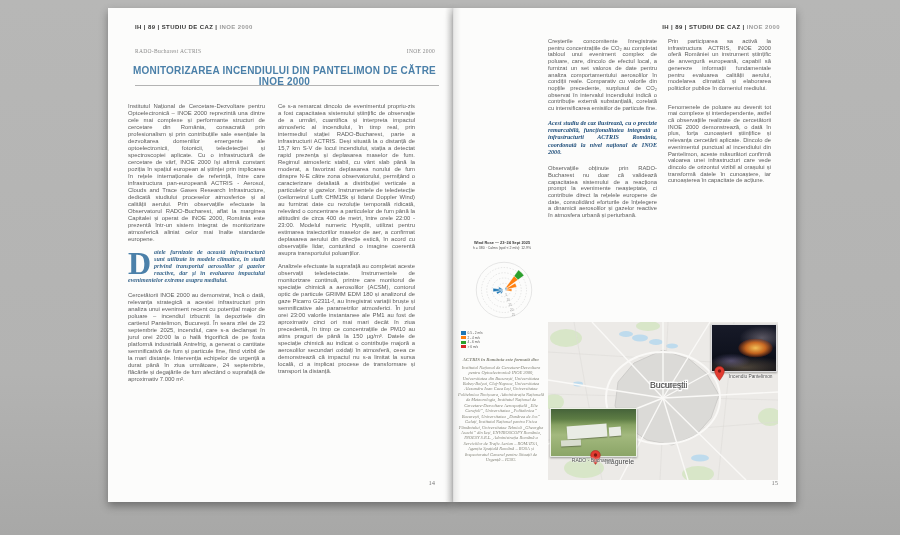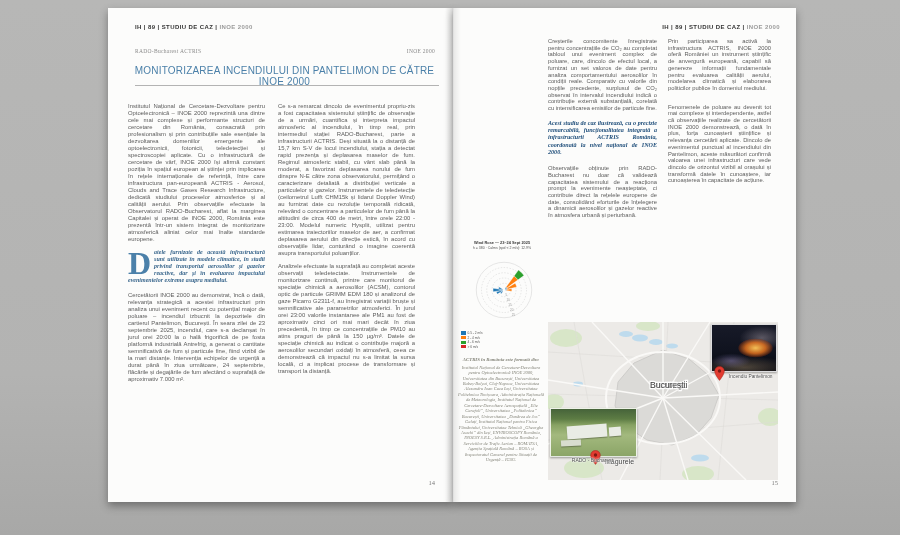--- a/index.html
+++ b/index.html
@@ -12,21 +12,21 @@
   #page-right{left:453px;width:343px;}
   .spine{position:absolute;top:8px;left:445px;width:16px;height:494px;z-index:5;
          background:linear-gradient(90deg,rgba(0,0,0,0) 0%,rgba(0,0,0,.10) 45%,rgba(0,0,0,.16) 50%,rgba(0,0,0,.08) 55%,rgba(0,0,0,0) 100%);}
   .hdr{position:absolute;top:16px;font-size:6px;letter-spacing:.4px;white-space:nowrap;}
   .hdr .hb{font-weight:bold;color:#333;}
   .hdr .hl{color:#9b9b9b;font-weight:bold;}
   .subhdr{position:absolute;top:40px;left:27px;right:18px;font-family:"Liberation Serif",serif;
           font-size:5.5px;color:#8b8b8b;letter-spacing:.3px;}
   .subhdr .sr{float:right;}
   .doc-title{position:absolute;top:57px;left:20px;right:12px;text-align:center;
-             color:#4b80a9;font-weight:normal;font-size:10px;letter-spacing:.2px;}
+             color:#4b80a9;font-weight:bold;font-size:10px;letter-spacing:.2px;}
   .title-rule{position:absolute;top:77px;left:27px;right:14px;border-top:1px solid #b3b3b3;}
   .col{position:absolute;top:95px;}
   .col p{margin:0 0 6px 0;font-size:5.9px;line-height:7px;text-align:justify;color:#5c5c5c;}
   #pl-col1{left:20px;width:137px;}
   #pl-col2{left:170px;width:137px;}
   .dropcap-para{font-family:"Liberation Serif",serif;font-style:italic;font-weight:bold;
                 color:#39668c;font-size:6px;line-height:7px;text-align:justify;margin:4px 0 8px 0;}
   .dropcap{float:left;font-family:"Liberation Serif",serif;font-style:normal;font-weight:bold;
            font-size:32px;line-height:27px;color:#4b80a9;margin:1px 3px 0 0;}
   .pagenum{position:absolute;bottom:16px;right:18px;font-family:"Liberation Serif",serif;

